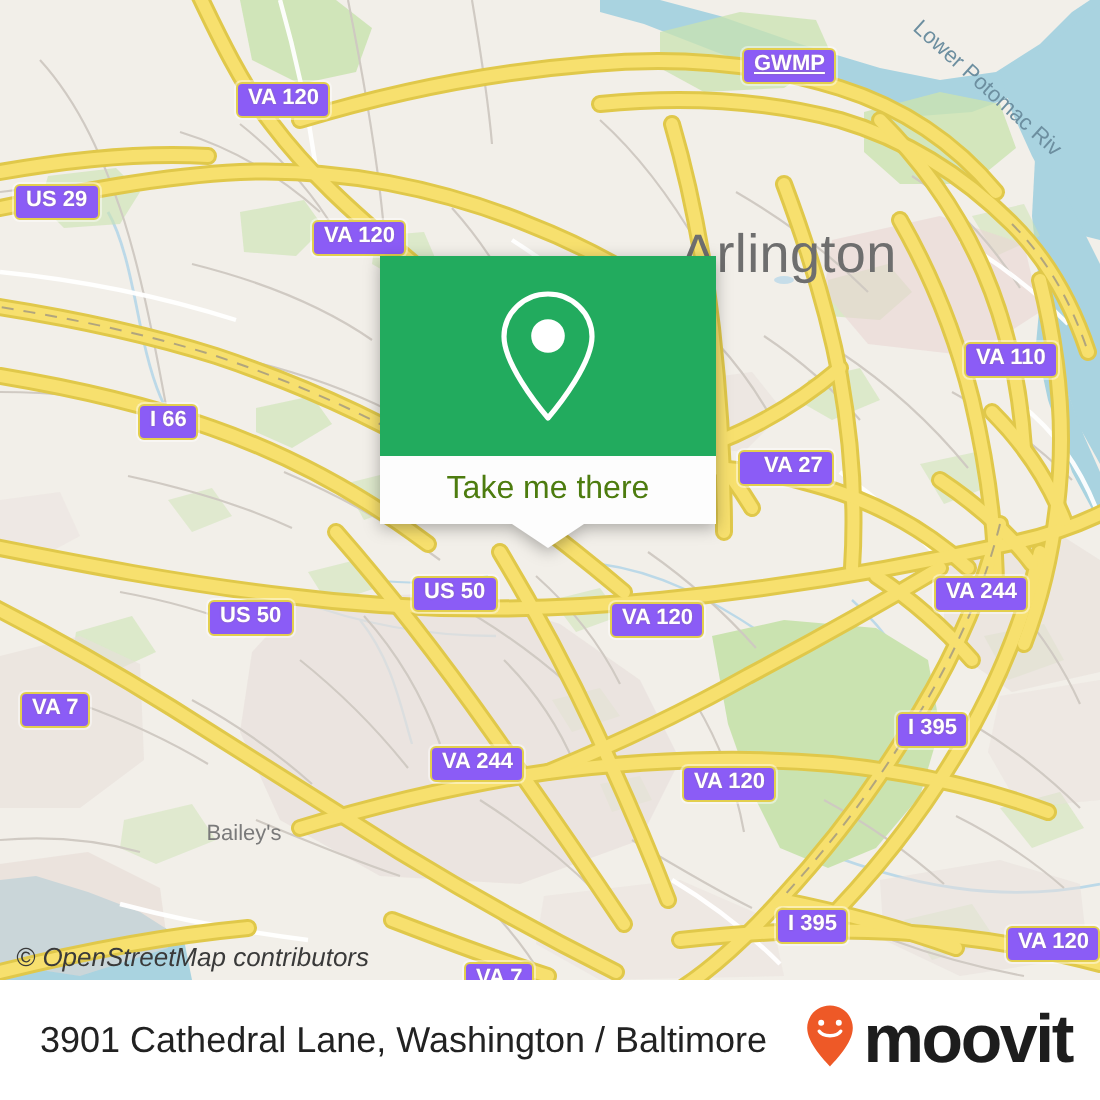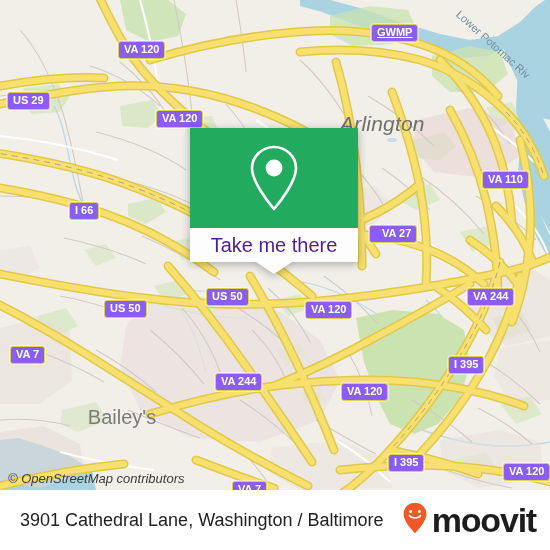--- a/index.html
+++ b/index.html
@@ -38,31 +38,30 @@
     font-family: "Liberation Sans", sans-serif;
     white-space: nowrap;
     z-index: 30;
     font-style: italic;
   }
 
   
   .city-label {
     position: absolute;
     color: #6e6e6e;
-    font-size: 21px;
+    font-size: 27px;
     font-family: "Liberation Sans", sans-serif;
     white-space: nowrap;
     letter-spacing: .2px;
     z-index: 14;
-    font-style: italic;
   }
   .place-label {
     position: absolute;
     color: #7a7a7a;
-    font-size: 20px;
+    font-size: 11px;
     line-height: 17px;
     text-align: center;
     font-family: "Liberation Sans", sans-serif;
     white-space: nowrap;
     z-index: 14;
   }
   .river-label {
     position: absolute;
     color: #6d8fa0;
     font-size: 11px;
@@ -107,22 +106,22 @@
   }
   .callout-head svg { display: block; }
   .callout-foot {
     height: 34px;
     background: #fdfdfd;
     display: flex;
     align-items: center;
     justify-content: center;
   }
   .callout-foot-label {
-    font-size: 20px;
-    color: #4c1d95;
+    font-size: 16px;
+    color: #4d7c0f;
     font-family: "Liberation Sans", sans-serif;
     white-space: nowrap;
   }
   .callout-tail {
     position: absolute;
     left: 50%;
     top: 134px;
     margin-left: -18px;
     width: 0; height: 0;
     border-left: 18px solid transparent;

